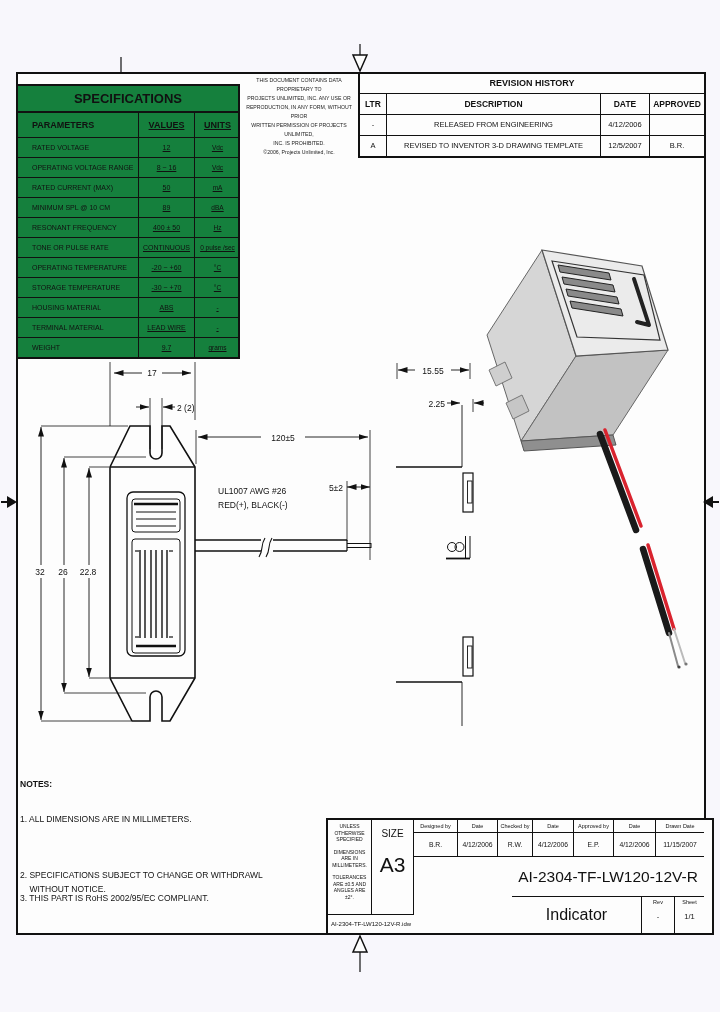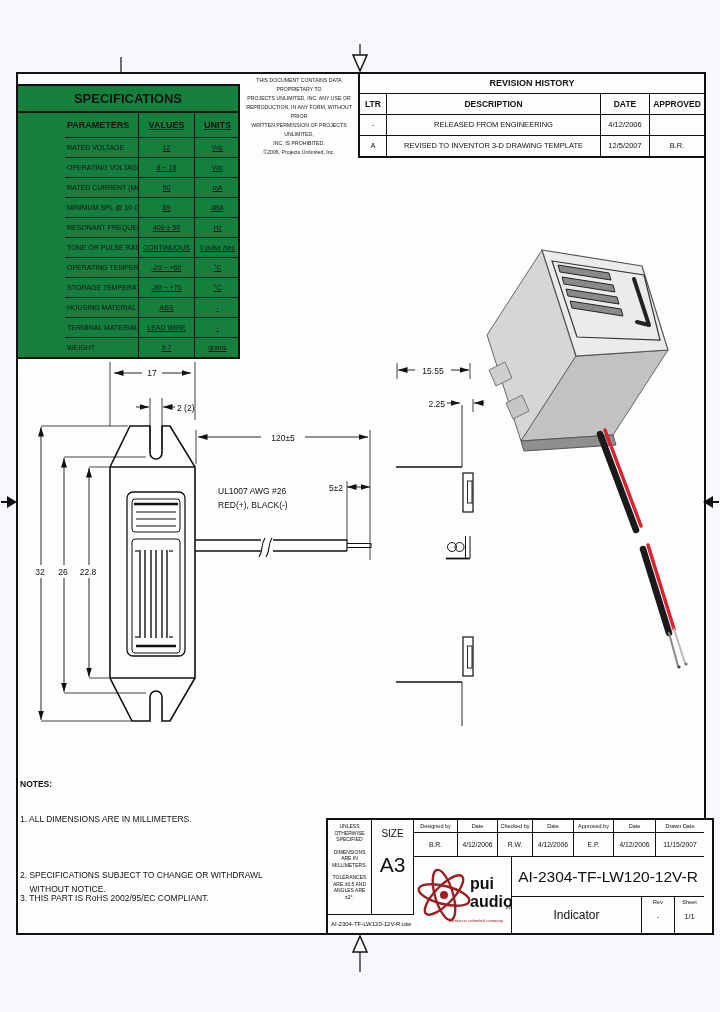--- a/index.html
+++ b/index.html
@@ -10,21 +10,21 @@
   .overlay{position:absolute;left:0;top:0;width:720px;height:1012px;pointer-events:none;}
 
   
   .spec{position:absolute;left:16px;top:84px;width:224px;border:2px solid #111;background:#15803d;box-sizing:border-box;}
   .spec-title{height:25px;line-height:25px;text-align:center;font-size:13px;font-weight:bold;border-bottom:2px solid #111;}
   .spec-head,.spec-row{display:grid;grid-template-columns:121px 56px 45px;}
   .spec-head>div{font-size:9px;font-weight:bold;height:24px;line-height:24px;border-bottom:1.6px solid #111;}
   .spec-head>div:not(:last-child),.spec-row>div:not(:last-child){border-right:1.6px solid #111;}
   .spec-row>div{font-size:7px;height:19px;line-height:19px;border-bottom:1.6px solid #111;overflow:hidden;white-space:nowrap;}
   .spec-row:last-child>div{border-bottom:none;}
-  .cl{padding-left:2px;text-align:left;margin-left:47px;}
+  .cl{padding-left:14px;text-align:left;}
   .cc{text-align:center;text-decoration:underline;}
   .spec-row .u{font-size:6.5px;}
 
   
   .notice{position:absolute;left:242px;top:76px;width:114px;text-align:center;font-size:5.2px;line-height:9px;color:#222;}
 
   
   .rev{position:absolute;left:358px;top:72px;width:348px;border:2px solid #111;background:#fdfdfd;box-sizing:border-box;}
   .rev-title{height:19px;line-height:19px;text-align:center;font-size:9px;font-weight:bold;border-bottom:1.6px solid #111;}
   .rev-head,.rev-row{display:grid;grid-template-columns:27px 214px 49px 54px;}
@@ -47,21 +47,21 @@
   .tb-file{left:0;top:94px;width:86px;height:19px;border-top:1.4px solid #111;font-size:6px;text-align:center;line-height:18px;white-space:nowrap;overflow:hidden;}
   .appr-h,.appr-v{left:86px;display:grid;grid-template-columns:44px 40px 35px 41px 40px 42px 48px;position:absolute;width:290px;}
   .appr-h{top:0;height:13px;}
   .appr-h>div{font-size:5.5px;line-height:13px;text-align:center;border-bottom:1.4px solid #111;border-right:1.4px solid #111;box-sizing:border-box;overflow:hidden;}
   .appr-h>div:last-child{border-right:none;}
   .appr-v{top:13px;height:24px;}
   .appr-v>div{font-size:6.8px;line-height:23px;text-align:center;border-bottom:1.4px solid #111;border-right:1.4px solid #111;box-sizing:border-box;white-space:nowrap;overflow:hidden;}
   .appr-v>div:last-child{border-right:none;}
   .tb-logo{left:86px;top:37px;width:98px;height:76px;border-right:1.4px solid #111;}
   .tb-pn{left:184px;top:37px;width:192px;height:40px;border-bottom:1.4px solid #111;text-align:center;font-size:15.5px;line-height:40px;white-space:nowrap;overflow:hidden;}
-  .tb-ind{left:184px;top:77px;width:130px;height:36px;border-right:1.4px solid #111;text-align:center;font-size:12px;line-height:36px;}
+  .tb-ind{left:184px;top:77px;width:130px;height:36px;border-right:1.4px solid #111;text-align:center;font-size:16px;line-height:36px;}
   .tb-rev{left:314px;top:77px;width:33px;height:36px;border-right:1.4px solid #111;text-align:center;}
   .tb-sheet{left:347px;top:77px;width:29px;height:36px;text-align:center;}
   .tb-rev .lab,.tb-sheet .lab{font-size:5.5px;margin-top:2px;}
   .tb-rev .val,.tb-sheet .val{font-size:7.5px;margin-top:7px;}
 </style>
 </head>
 <body>
 
 <div class="page">
   <div class="sheet"></div>
@@ -368,34 +368,20 @@
     <div class="appr-v">
 
     <div>B.R.</div>
         <div>4/12/2006</div>
         <div>R.W.</div>
         <div>4/12/2006</div>
         <div>E.P.</div>
         <div>4/12/2006</div>
         <div>11/15/2007</div>
       </div>
-    <div class="cell tb-logo">
-      <svg width="98" height="76" viewBox="0 0 98 76">
-        <g stroke="#9b1f24" stroke-width="2.4" fill="none">
-          <ellipse cx="30" cy="38" rx="26" ry="9" transform="rotate(14 30 38)"></ellipse>
-          <ellipse cx="30" cy="38" rx="26" ry="9" transform="rotate(74 30 38)"></ellipse>
-          <ellipse cx="30" cy="38" rx="26" ry="9" transform="rotate(134 30 38)"></ellipse>
-          <circle cx="30" cy="38" r="4" fill="#9b1f24" stroke="none"></circle>
-        </g>
-        <text x="56" y="32" font-size="16" font-weight="bold" fill="#111">pui</text>
-        <text x="56" y="50" font-size="16" font-weight="bold" fill="#111">audio</text>
-        <text x="92" y="52" font-size="4.5" fill="#111">inc.</text>
-        <text x="62" y="65" font-size="4.2" fill="#9b1f24" text-anchor="middle">a projects unlimited company</text>
-      </svg>
-    </div>
     <div class="cell tb-pn">AI-2304-TF-LW120-12V-R</div>
     <div class="cell tb-ind">Indicator</div>
     <div class="cell tb-rev">
       <div class="lab">Rev</div>
       <div class="val">-</div>
     </div>
     <div class="cell tb-sheet">
       <div class="lab">Sheet</div>
       <div class="val">1/1</div>
     </div>

